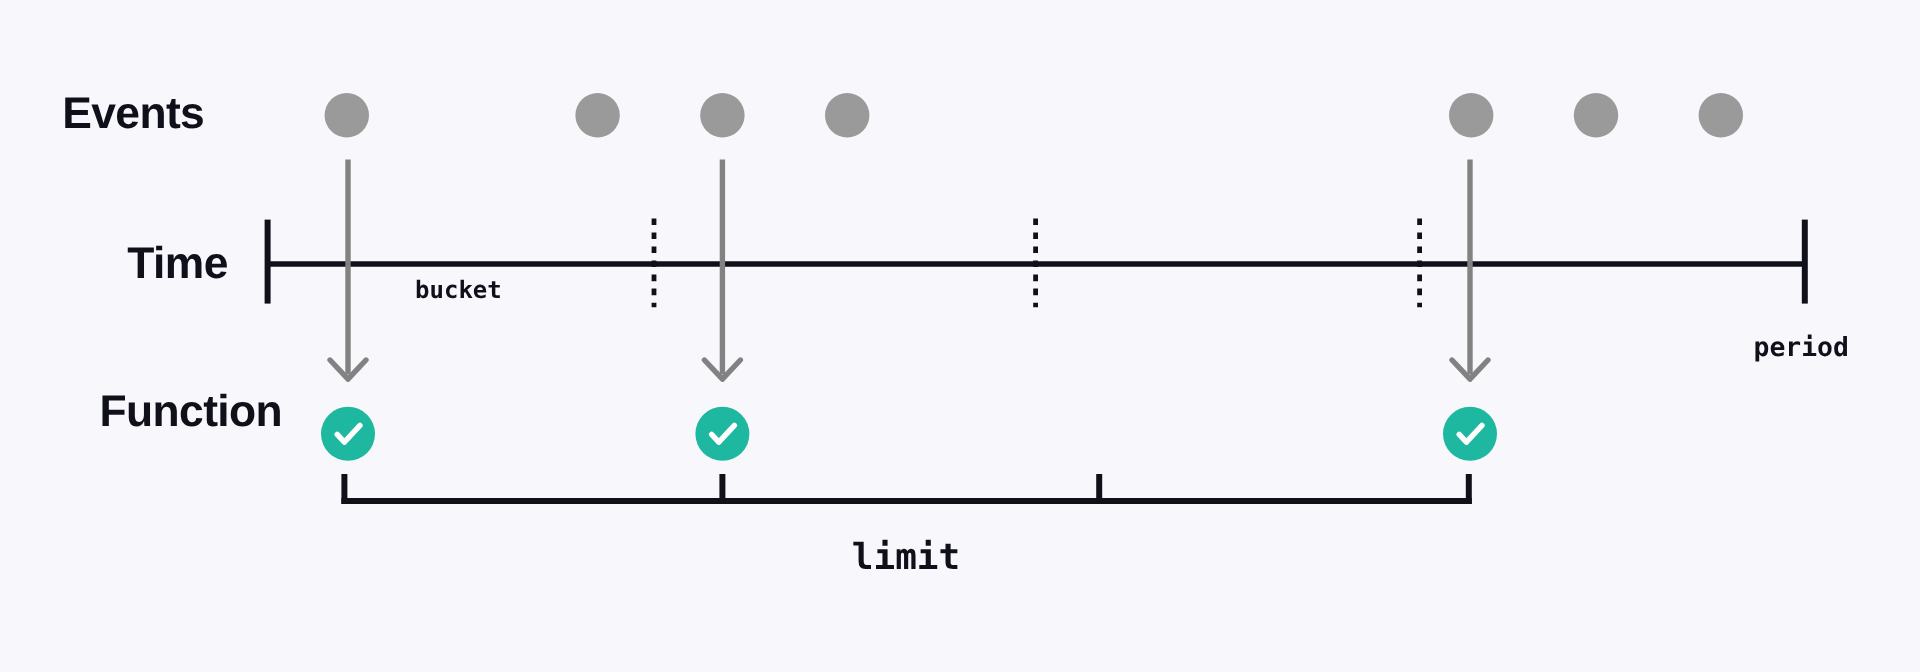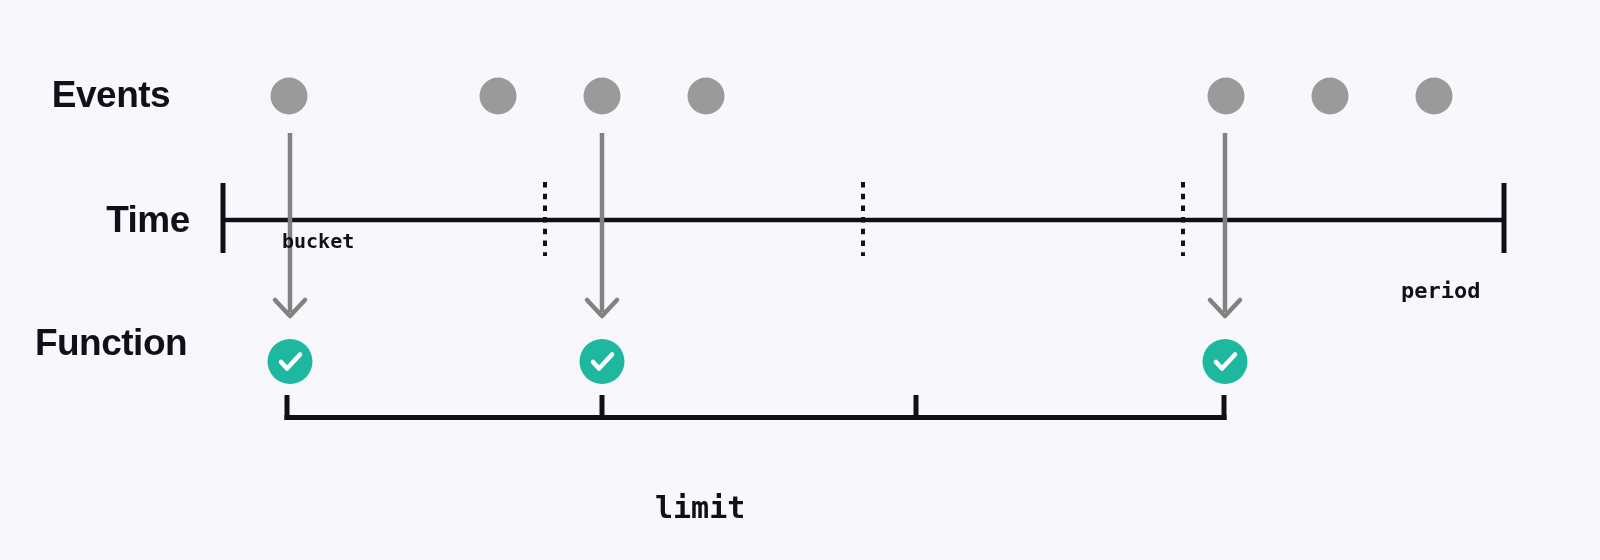--- a/index.html
+++ b/index.html
@@ -26,32 +26,32 @@
     text-align:center;
     font-weight:700;
     font-size:37px;
     line-height:38px;
     letter-spacing:-0.5px;
     color:var(--ink);
     white-space:nowrap;
   }
   #lbl-events{top:76px;}
   #lbl-time{top:201px;padding-left:37px;}
-  #lbl-runs{top:324px;}
+  #lbl-runs{top:324px;padding-left:48px;}
   .mono-label{
     position:absolute;
-    text-align:left;
+    text-align:center;
     font-family:"DejaVu Sans Mono", monospace;
     font-weight:700;
     color:var(--ink);
     white-space:nowrap;
   }
   #lbl-bucket{left:282px;top:231px;width:200px;font-size:20px;line-height:20px;}
   #lbl-period{left:1401px;top:276px;width:200px;font-size:22px;line-height:30px;}
-  #lbl-limit{left:655px;top:450px;width:200px;font-size:30px;line-height:30px;margin-top:43px;}
+  #lbl-limit{left:655px;top:450px;width:200px;font-size:30px;line-height:30px;}
 </style>
 </head>
 <body>
 
 <div class="canvas">
   <svg id="diagram-svg" width="1600" height="560" viewBox="0 0 1600 560">
       <line x1="223" y1="220" x2="1504" y2="220" stroke="#10101a" stroke-width="4.5"></line>
       <line x1="223" y1="183" x2="223" y2="253" stroke="#10101a" stroke-width="5"></line>
       <line x1="1504" y1="183" x2="1504" y2="253" stroke="#10101a" stroke-width="5"></line>
       <line x1="545" y1="182" x2="545" y2="256" stroke="#10101a" stroke-width="4" stroke-dasharray="5.5 6.2"></line>

